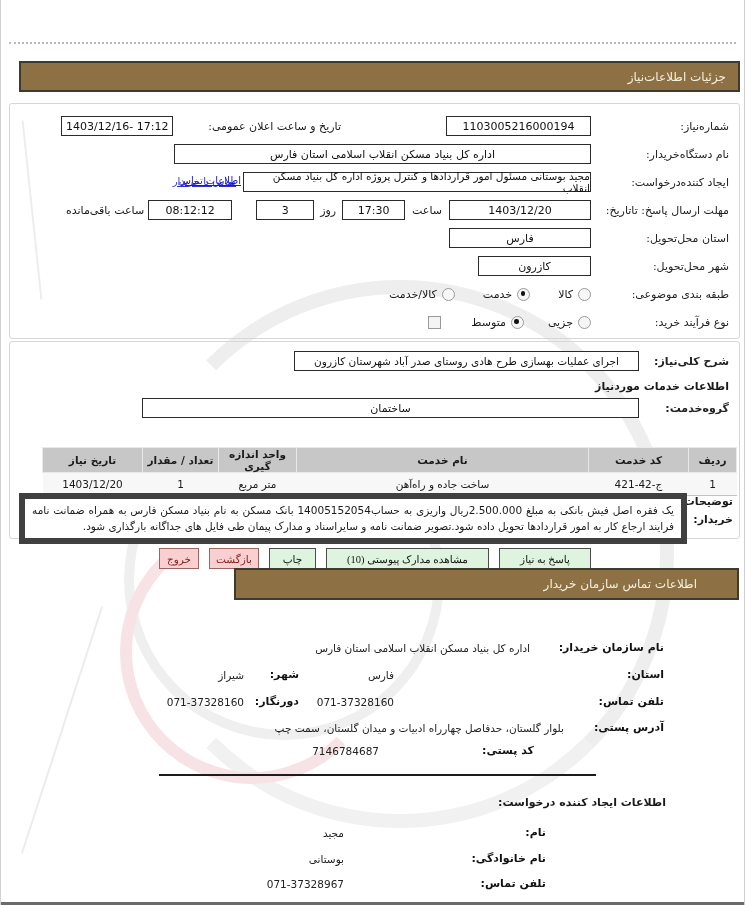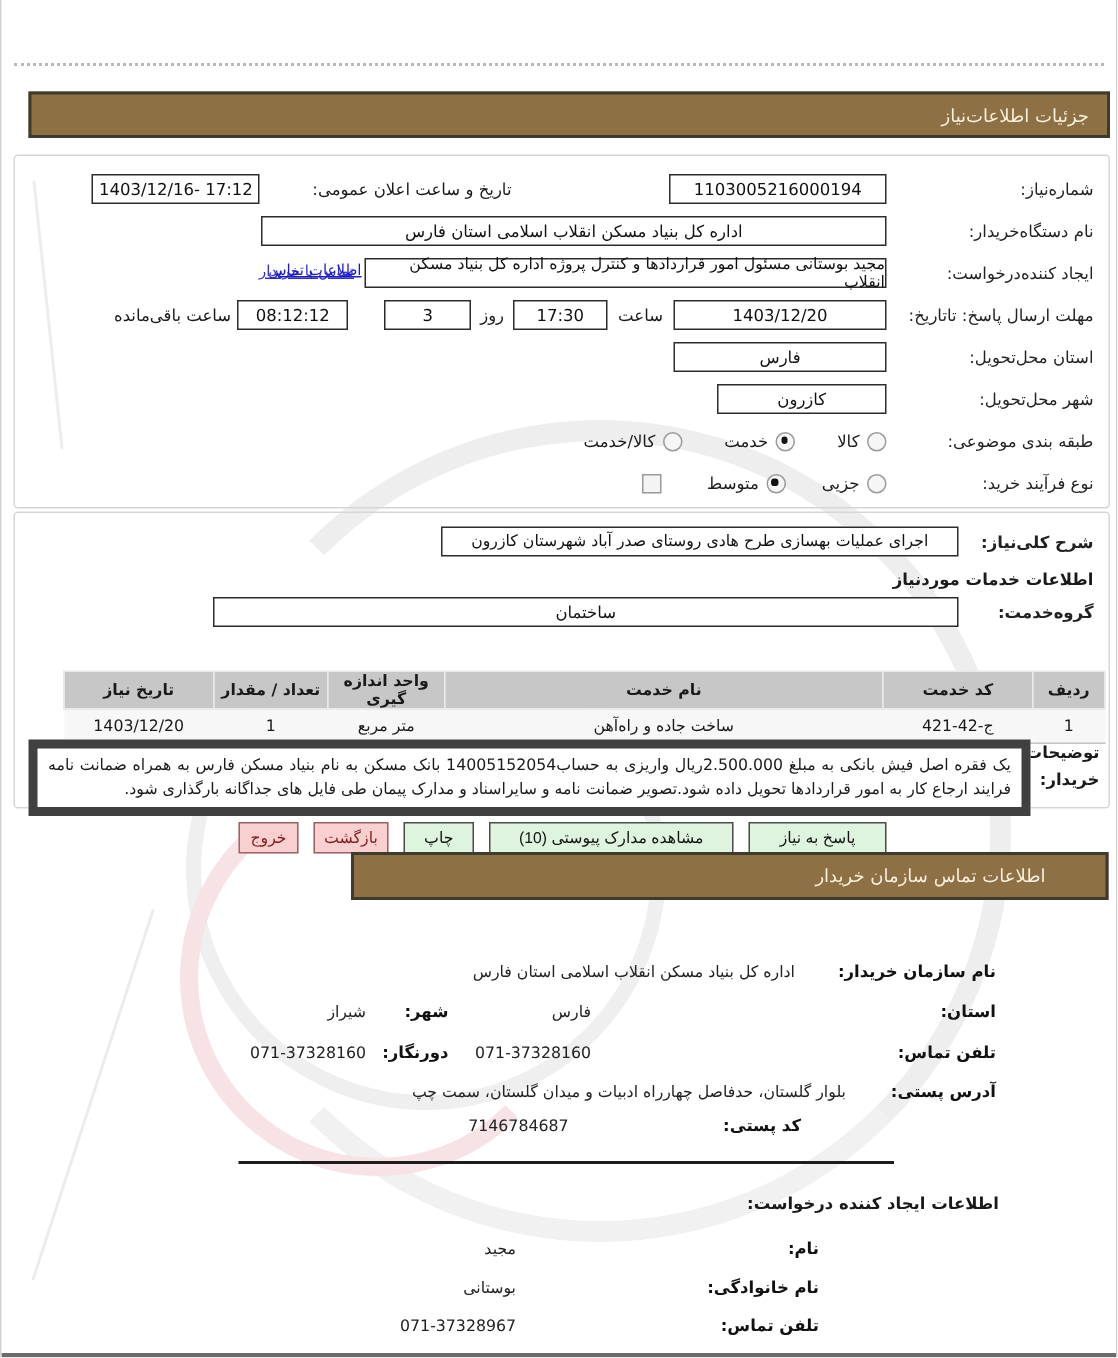--- a/index.html
+++ b/index.html
@@ -51,21 +51,21 @@
   .svc-table th{background:#c7c7c7;font-weight:bold;font-size:10.5px;height:21px;border:1px solid #e9e9e9;padding:0 2px;}
   .svc-table td{background:#f7f7f7;font-size:10.5px;height:22px;text-align:center;border-bottom:1px solid #c2c2c2;padding:0 2px;}
   
   .notes-row{position:absolute;top:151px;right:0;left:0;display:flex;direction:rtl;}
   .notes-lbl{width:52px;padding-right:6px;font-weight:bold;line-height:1.6;box-sizing:border-box;}
   .notes-box{border:6px solid #404040;width:668px;margin-right:0;padding:3px 7px;font-size:10.5px;line-height:1.55;
              text-align:justify;box-sizing:border-box;background:#fff;}
   
   .btnrow{position:absolute;top:548px;right:153px;display:flex;direction:rtl;gap:10px;}
   .btn{height:21px;border:1px solid #4c4c4c;display:flex;align-items:center;justify-content:center;
-       font-size:10.5px;box-sizing:border-box;cursor:pointer;font-family:Liberation Sans, sans-serif;padding:0 4px;}
+       font-size:10.5px;box-sizing:border-box;cursor:pointer;font-family:Liberation Serif, serif;padding:0 4px;}
   .btn.green{background:#def4de;color:#141414;}
   .btn.pink{background:#f9cfcf;border-color:#9a6464;color:#7e1e1e;}
   
   .crow{position:absolute;display:flex;align-items:center;direction:rtl;right:80px;}
   .clabel{font-weight:bold;color:#111;}
   .w100{width:100px;}
   .cval{font-size:10.5px;color:#222;}
   .divider{position:absolute;top:774px;right:148px;left:158px;border-top:2px solid #1c1c1c;}
   .sect-title{position:absolute;right:78px;font-weight:bold;}
   .bottom-strip{position:absolute;bottom:0;left:0;right:0;height:3px;background:#6b6b6b;}
@@ -113,21 +113,21 @@
     </div>
 
     <div class="frow">
       <span class="lbl">مهلت ارسال پاسخ: تاتاریخ:</span>
       <span class="box ltr" style="width:142px;">1403/12/20</span>
       <span style="margin:0 7px;">ساعت</span>
       <span class="box ltr" style="width:63px;">17:30</span>
       <span style="margin:0 6px;">روز</span>
       <span class="box" style="width:58px;">3</span>
       <span class="sp" style="width:24px;"></span>
-      <span class="box ltr" style="width:74px;">08:12:12</span>
+      <span class="box ltr" style="width:84px;">08:12:12</span>
       <span style="margin-right:4px;">ساعت باقی‌مانده</span>
     </div>
 
     <div class="frow">
       <span class="lbl">استان محل‌تحویل:</span>
       <span class="box" style="width:142px;">فارس</span>
     </div>
 
     <div class="frow">
       <span class="lbl">شهر محل‌تحویل:</span>

